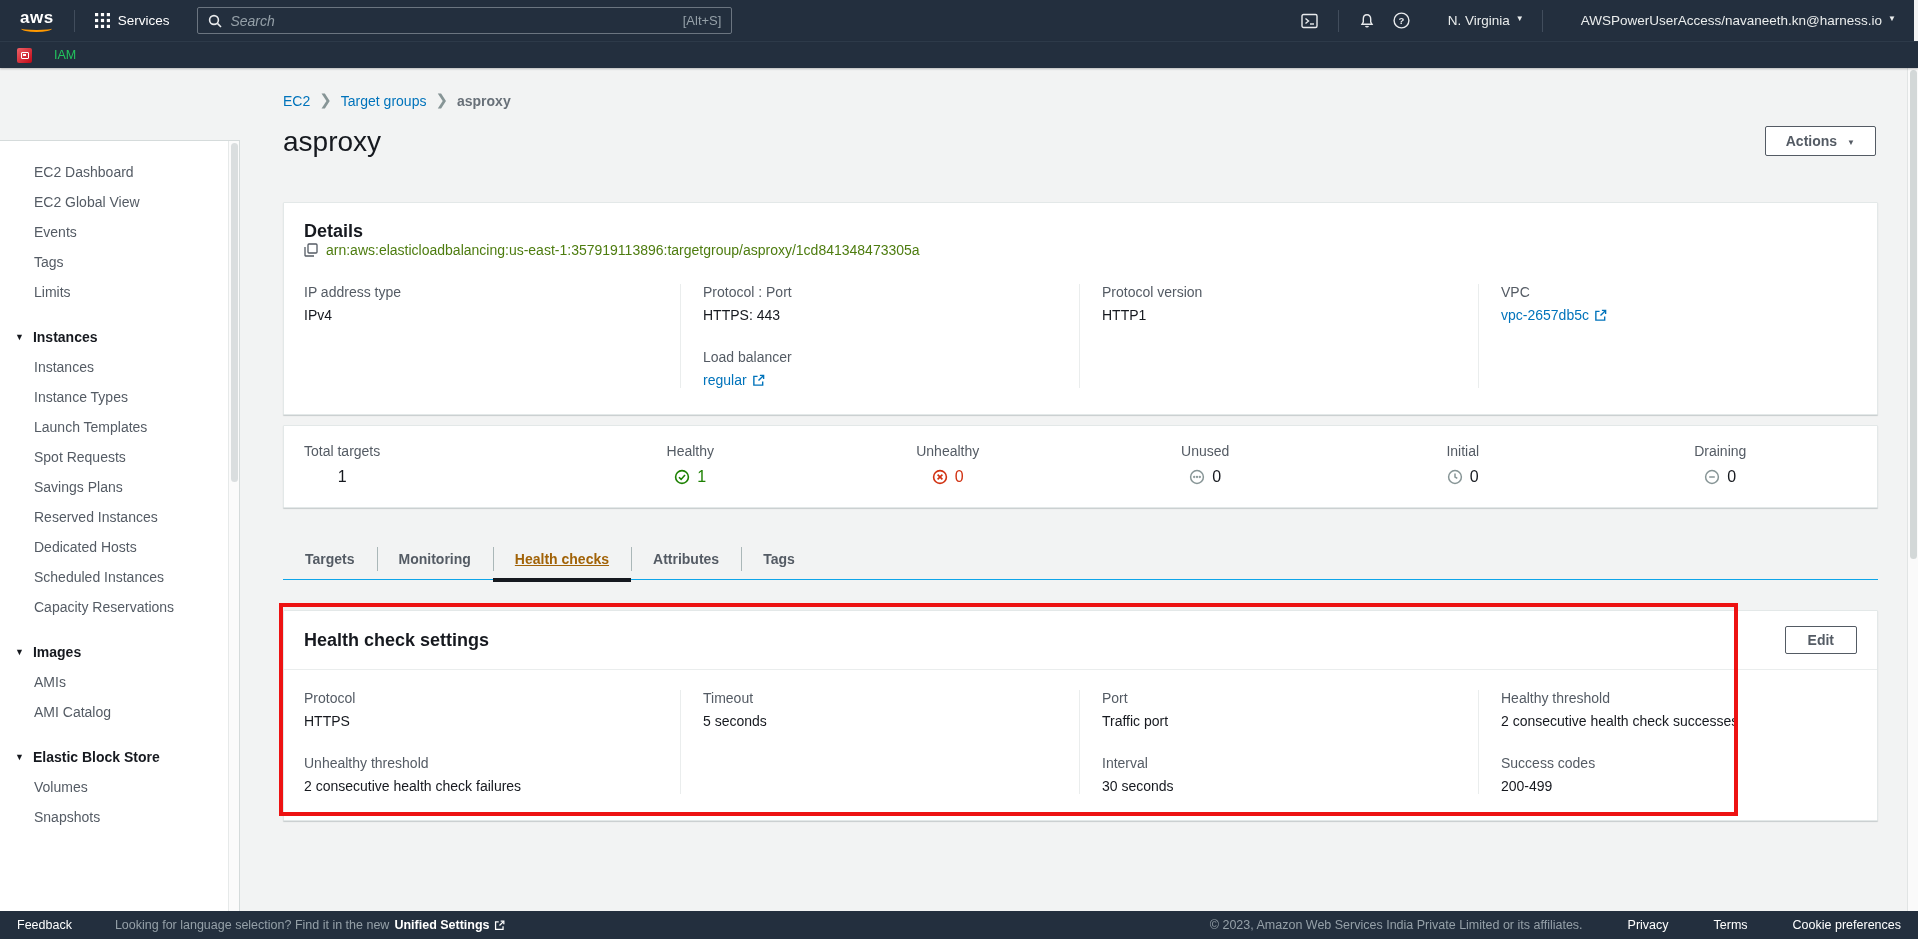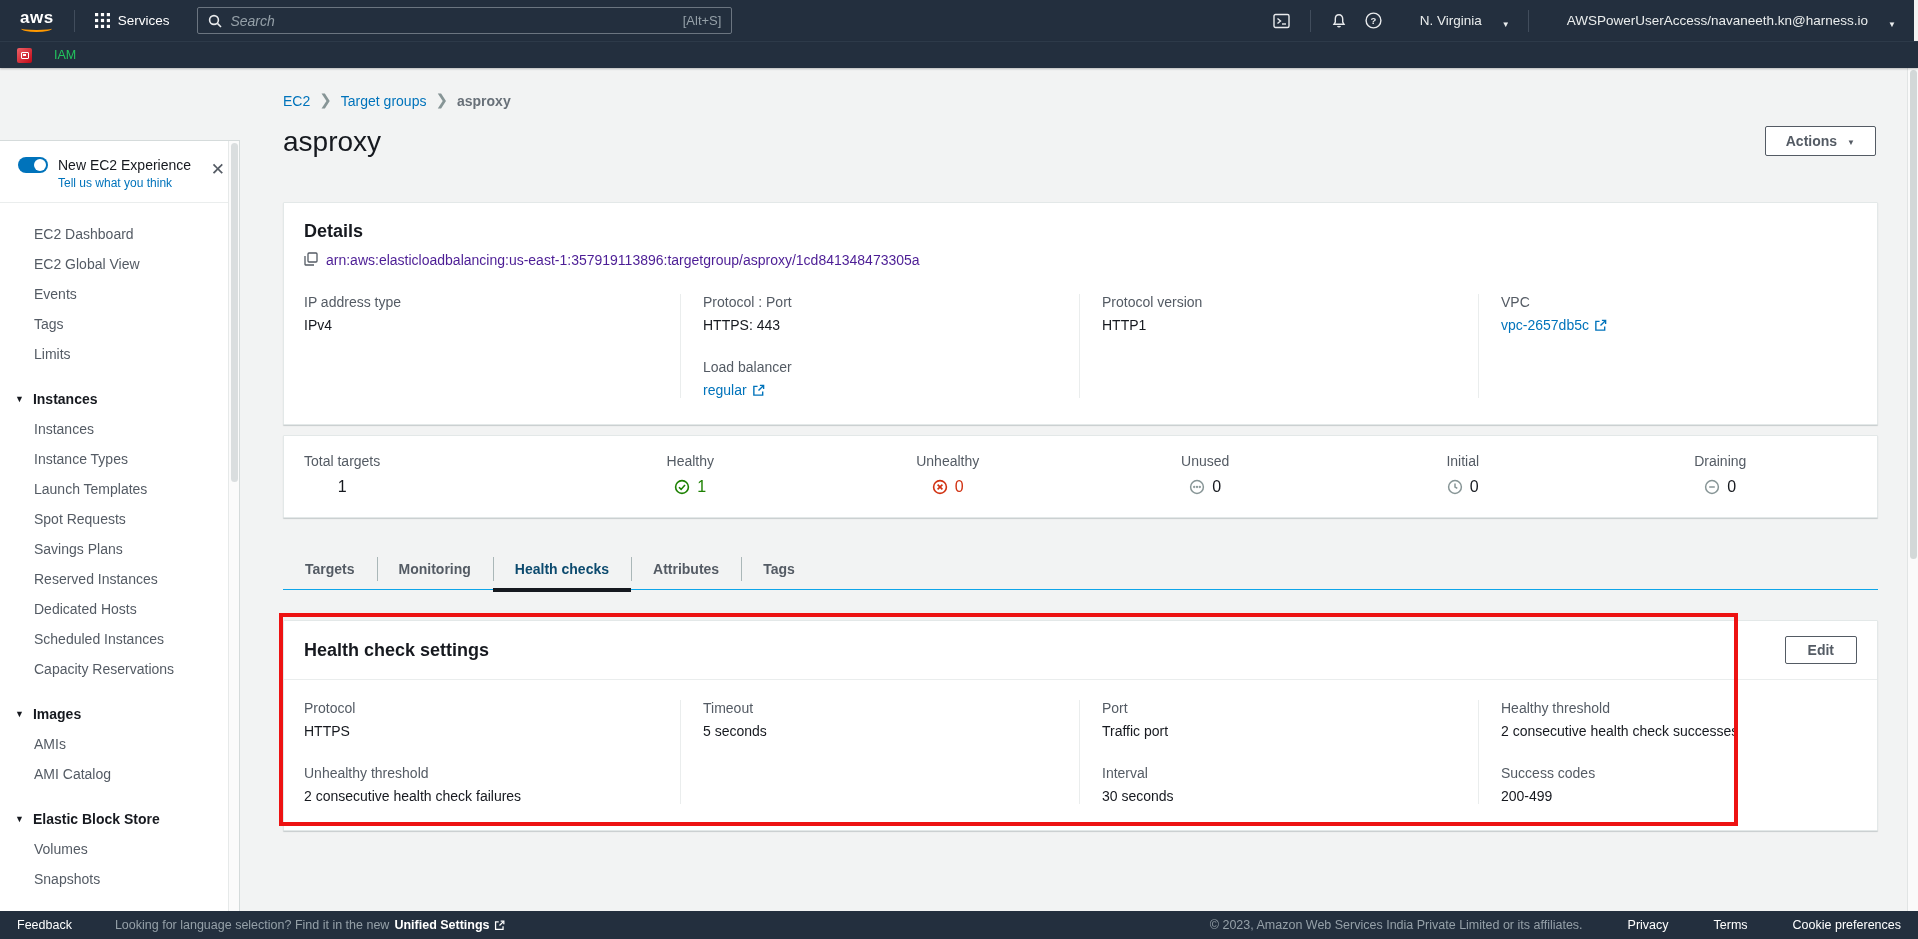--- a/index.html
+++ b/index.html
@@ -11,21 +11,21 @@
   .aws-logo { color:#fff; font-weight:700; font-size:17px; letter-spacing:.5px; position:relative; padding:2px 6px 7px 2px; cursor:pointer; }
   .aws-logo::after { content:""; position:absolute; left:3px; right:8px; bottom:3px; height:5px; border-bottom:2px solid #ff9900; border-radius:0 0 60% 60%; }
   .nav-divider { width:1px; height:22px; background:#414d5c; margin:0 14px; }
   .services-btn { display:flex; align-items:center; gap:8px; color:#fff; font-size:13.5px; cursor:pointer; padding:4px 6px; }
   .search-box { display:flex; align-items:center; margin-left:22px; width:535px; height:27px; border:1px solid #6b7580; border-radius:2px; padding:0 10px; gap:8px; }
   .search-box input { flex:1; background:transparent; border:none; outline:none; color:#eaeded; font-size:14px; font-family:"Liberation Sans",sans-serif; }
   .search-box input::placeholder { color:#95a0a8; font-style:italic; }
   .search-shortcut { color:#95a0a8; font-size:13px; }
   .topnav-right { margin-left:auto; display:flex; align-items:center; gap:18px; }
   .topnav-icon { color:#e9ebed; display:flex; align-items:center; cursor:pointer; }
-  .topnav-text { color:#eaeded; font-size:13.5px; cursor:pointer; display:flex; align-items:flex-end; gap:20px; white-space:nowrap;padding-left:20px; }
+  .topnav-text { color:#eaeded; font-size:13.5px; cursor:pointer; display:flex; align-items:flex-start; gap:6px; white-space:nowrap;padding-left:20px; }
   .caret { font-size:8px; color:#eaeded; position:relative; top:1px; }
   
   .favbar { position:absolute; top:41px; left:0; right:0; height:27px; background:#232f3e; border-top:1px solid #2d3a49; display:flex; align-items:center; padding:0 17px; z-index:20; box-shadow:0 1px 2px rgba(0,0,0,.25); }
   .fav-item { display:flex; align-items:center; gap:22px; color:#22c55e; font-size:12.5px; cursor:pointer; }
   .iam-icon { width:15px; height:15px; border-radius:2px; background:linear-gradient(135deg,#ef6066,#bf0816); display:flex; align-items:center; justify-content:center; }
   .iam-icon span { display:block; width:8px; height:7px; border:1px solid #fff; border-radius:1px; position:relative; }
   .iam-icon span::after { content:""; position:absolute; left:1px; top:1px; width:3px; height:2px; background:#fff; }
 
   
   .sidebar { position:absolute; top:68px; left:0; bottom:28px; width:240px; background:#f2f3f3; z-index:5; }
@@ -57,21 +57,21 @@
 
   .title-row { display:flex; align-items:flex-start; margin-top:16px; }
   .page-title { font-size:28px; font-weight:500; color:#16191f; }
   .btn { background:#fff; border:1px solid #545b64; border-radius:2px; color:#545b64; font-weight:700; font-size:14px; padding:6px 20px; cursor:pointer; font-family:"Liberation Sans",sans-serif; }
   .actions-btn { margin-left:auto; margin-right:2px; display:flex; align-items:center; gap:10px; }
   .actions-btn .caret { color:#545b64; }
 
   .card { background:#fff; border:1px solid #e3e8e8; border-radius:1px; box-shadow:0 1px 1px rgba(0,28,36,.18); }
   .details-card { margin-top:44px; padding:18px 20px 0 20px; }
   .card-heading { font-size:18px; font-weight:700; color:#16191f; }
-  .arn-row { display:flex; align-items:flex-start; gap:8px; margin-top:10px; color:#4c1d95; font-size:14px; }
+  .arn-row { display:flex; align-items:center; gap:8px; color:#4d7c0f; font-size:14px; }
   .copy-icon { color:#545b64; display:flex; cursor:pointer; }
   .field-grid { display:flex; margin:26px -20px 0 0; padding-bottom:26px; }
   .field-col { flex:1; padding:0 18px 0 0; }
   .field-col + .field-col { border-left:1px solid #eaeded; padding-left:22px; }
   .details-card .field-col:first-child { padding-left:0; }
   .field { margin-bottom:26px; }
   .field:last-child { margin-bottom:0; }
   .field-label { color:#545b64; font-size:14px; }
   .field-value { color:#16191f; font-size:14px; margin-top:7px; }
   .link { color:#0073bb; cursor:pointer; display:inline-flex; align-items:center; gap:5px; }
@@ -86,21 +86,21 @@
   .sum-value.green { color:#1d8102; }
   .sum-value.red { color:#d13212; }
   .sum-icon { display:flex; }
   .sum-icon.gray { color:#879596; }
   .sum-icon.green { color:#1d8102; }
   .sum-icon.red { color:#d13212; }
 
   .tabs { display:flex; margin-top:33px; border-bottom:1px solid #0ea5e9; }
   .tab { position:relative; padding:10px 22px 12px 22px; font-weight:700; color:#545b64; font-size:14px; cursor:pointer; }
   .tab + .tab::before { content:""; position:absolute; left:0; top:6px; height:24px; width:1px; background:#aab7b8; }
-  .tab.active { color:#0c4a6e; }
+  .tab.active { color:#a16207;text-decoration:underline; }
   .tab.active::after { content:""; position:absolute; left:0; right:0; bottom:-3px; height:4px; background:#16191f; }
 
   .hc-wrap { position:relative; margin-top:30px; }
   .hc-card { position:relative; }
   .hc-header { display:flex; align-items:center; justify-content:space-between; padding:15px 20px; border-bottom:1px solid #eaeded; }
   .edit-btn { padding:5px 22px; }
   .hc-grid { display:flex; padding:20px 0 26px 0; }
   .hc-grid .field-col { padding-left:22px; }
   .hc-grid .field-col:first-child { padding-left:20px; border-left:none; }
   .annotation { position:absolute; left:-4px; top:-7px; width:1459px; height:213px; border:4px solid #ed1212; z-index:8; pointer-events:none; }
@@ -185,28 +185,20 @@
   <div class="fav-item">
     <span class="iam-icon">
         <span></span>
       </span>
     <span>IAM</span>
   </div>
 </div>
 
 <nav class="sidebar">
   <div class="sidebar-panel">
-    <div class="experience">
-      <div class="exp-row">
-        <span class="toggle"></span>
-        <span class="exp-title">New EC2 Experience</span>
-      </div>
-      <span class="exp-link">Tell us what you think</span>
-      <span class="exp-close">✕</span>
-    </div>
     <div class="side-nav">
       <ul>
 
       <li class="side-item">EC2 Dashboard</li>
           <li class="side-item">EC2 Global View</li>
           <li class="side-item">Events</li>
           <li class="side-item">Tags</li>
           <li class="side-item">Limits</li>
         </ul>
       <div class="side-section">

